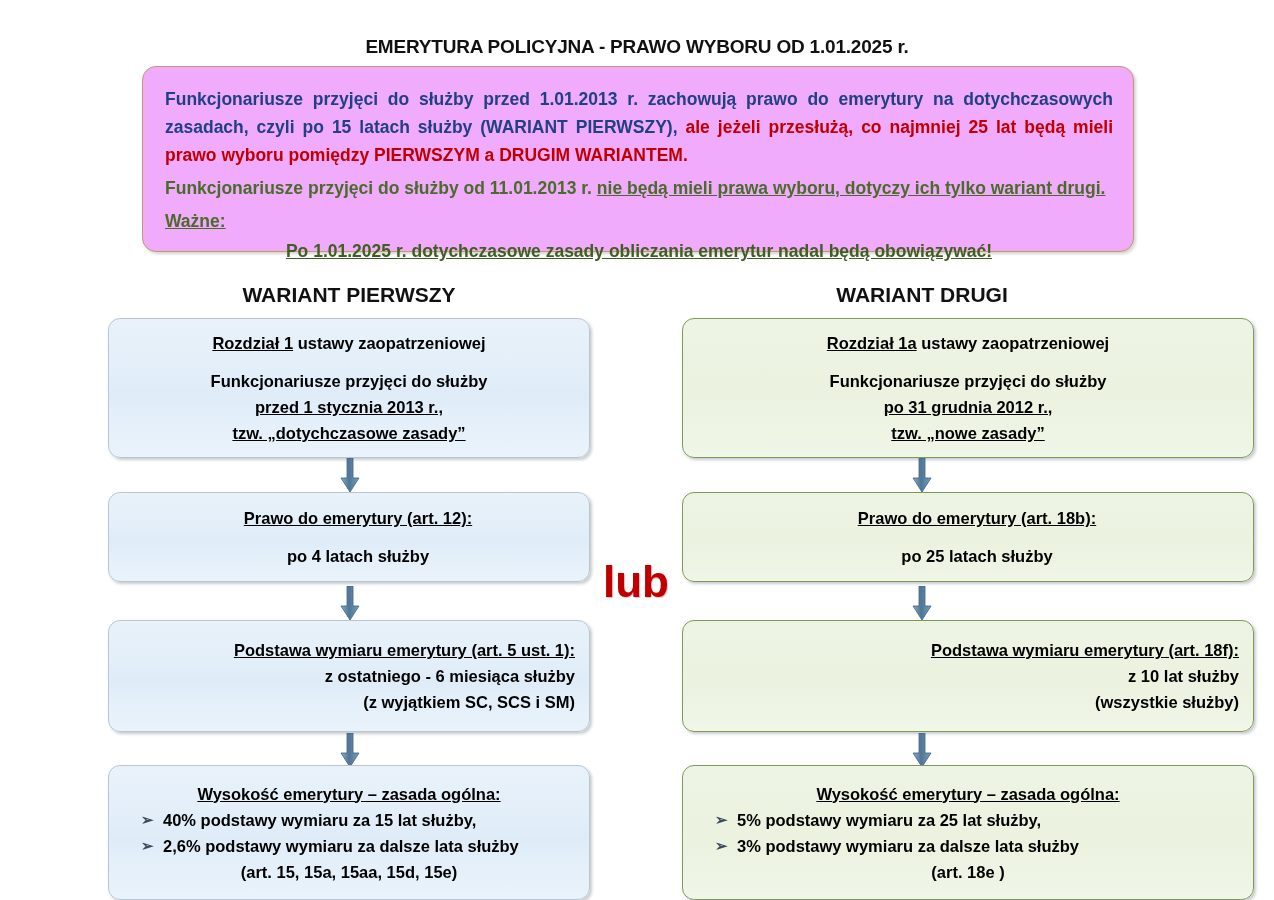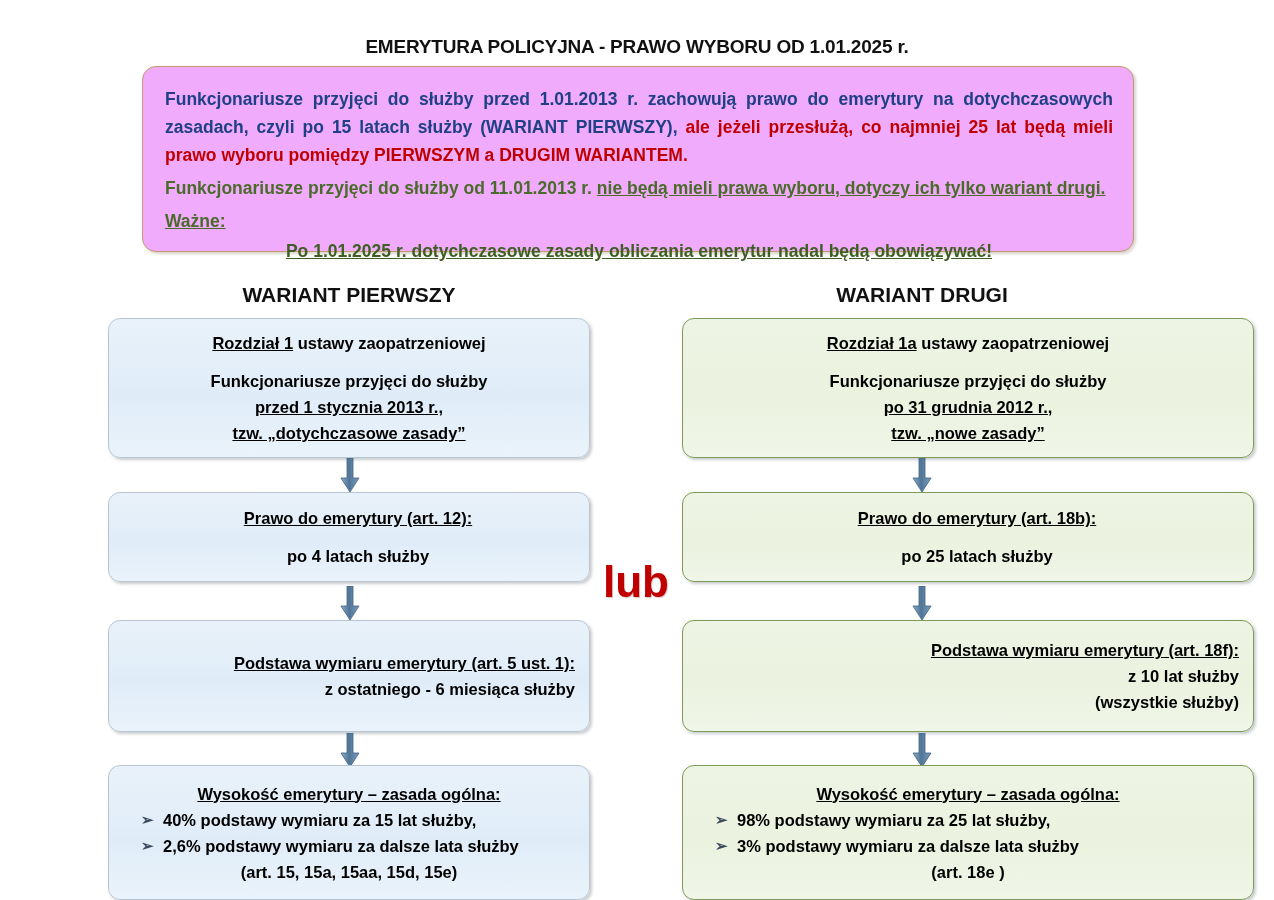--- a/index.html
+++ b/index.html
@@ -210,20 +210,21 @@
 
 <div class="arrow" style="left:337px; top:586px;">
   <svg width="26" height="36" viewBox="0 0 26 36">
     <path d="M10,0 L16,0 L16,20 L22,20 L13,34 L4,20 L10,20 Z" fill="url(#agl)" stroke="#3c5f80" stroke-width="0.8"></path>
   </svg>
 </div>
 
 <div class="flow-box blue col-l row-3">
   <span class="ln u">Podstawa wymiaru emerytury (art. 5 ust. 1):</span>
   <span class="ln">z ostatniego - 6 miesiąca służby</span>
+  <span class="ln">(z wyjątkiem SC, SCS i SM)</span>
 </div>
 
 <div class="arrow" style="left:337px; top:733px;">
   <svg width="26" height="36" viewBox="0 0 26 36">
     <path d="M10,0 L16,0 L16,20 L22,20 L13,34 L4,20 L10,20 Z" fill="url(#agl)" stroke="#3c5f80" stroke-width="0.8"></path>
   </svg>
 </div>
 
 <div class="flow-box blue col-l row-4">
   <span class="ln u">Wysokość emerytury – zasada ogólna:</span>
@@ -273,21 +274,21 @@
 <div class="arrow" style="left:909px; top:733px;">
   <svg width="26" height="36" viewBox="0 0 26 36">
     <path d="M10,0 L16,0 L16,20 L22,20 L13,34 L4,20 L10,20 Z" fill="url(#agl)" stroke="#3c5f80" stroke-width="0.8"></path>
   </svg>
 </div>
 
 <div class="flow-box green col-r row-4">
   <span class="ln u">Wysokość emerytury – zasada ogólna:</span>
   <span class="bullet-line">
     <span class="arrow-glyph">➢</span>
-    <span class="bl-text">98% podstawy wymiaru za 25 lat służby,</span>
+    <span class="bl-text">5% podstawy wymiaru za 25 lat służby,</span>
   </span>
   <span class="bullet-line">
     <span class="arrow-glyph">➢</span>
     <span class="bl-text">3% podstawy wymiaru za dalsze lata służby</span>
   </span>
   <span class="ln">(art. 18e )</span>
 </div>
 
 <div class="lub">lub</div>
 

